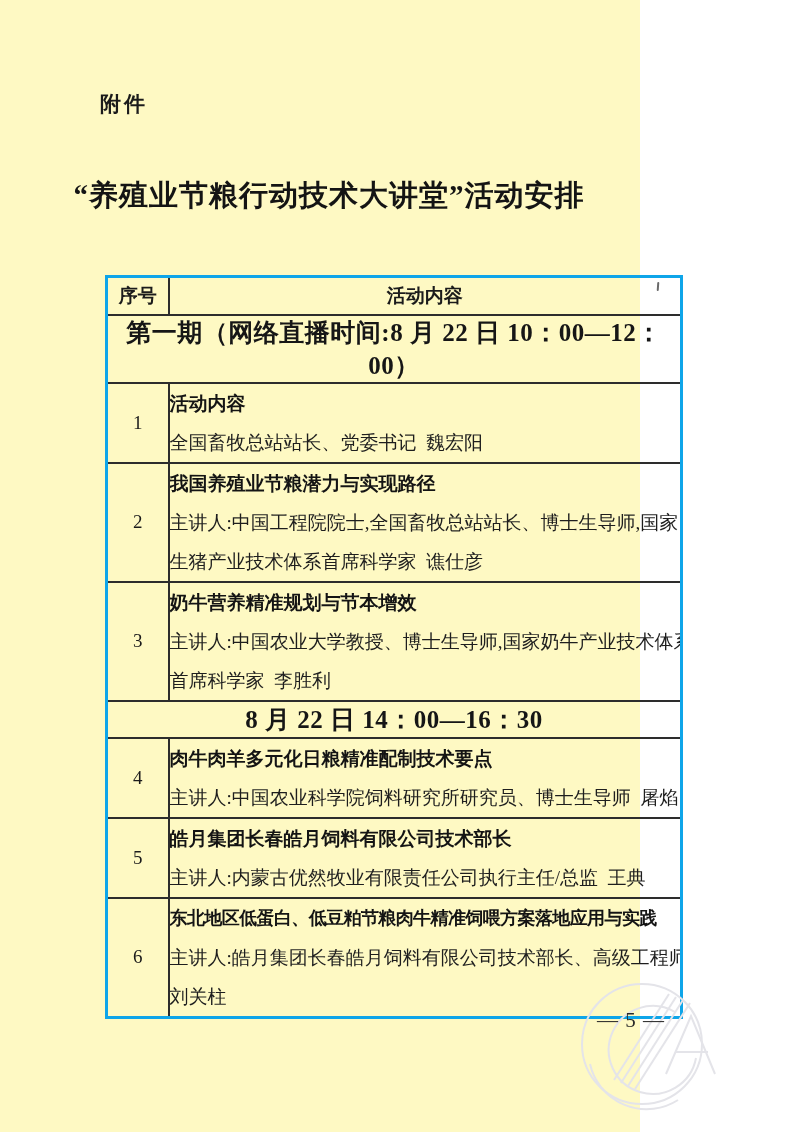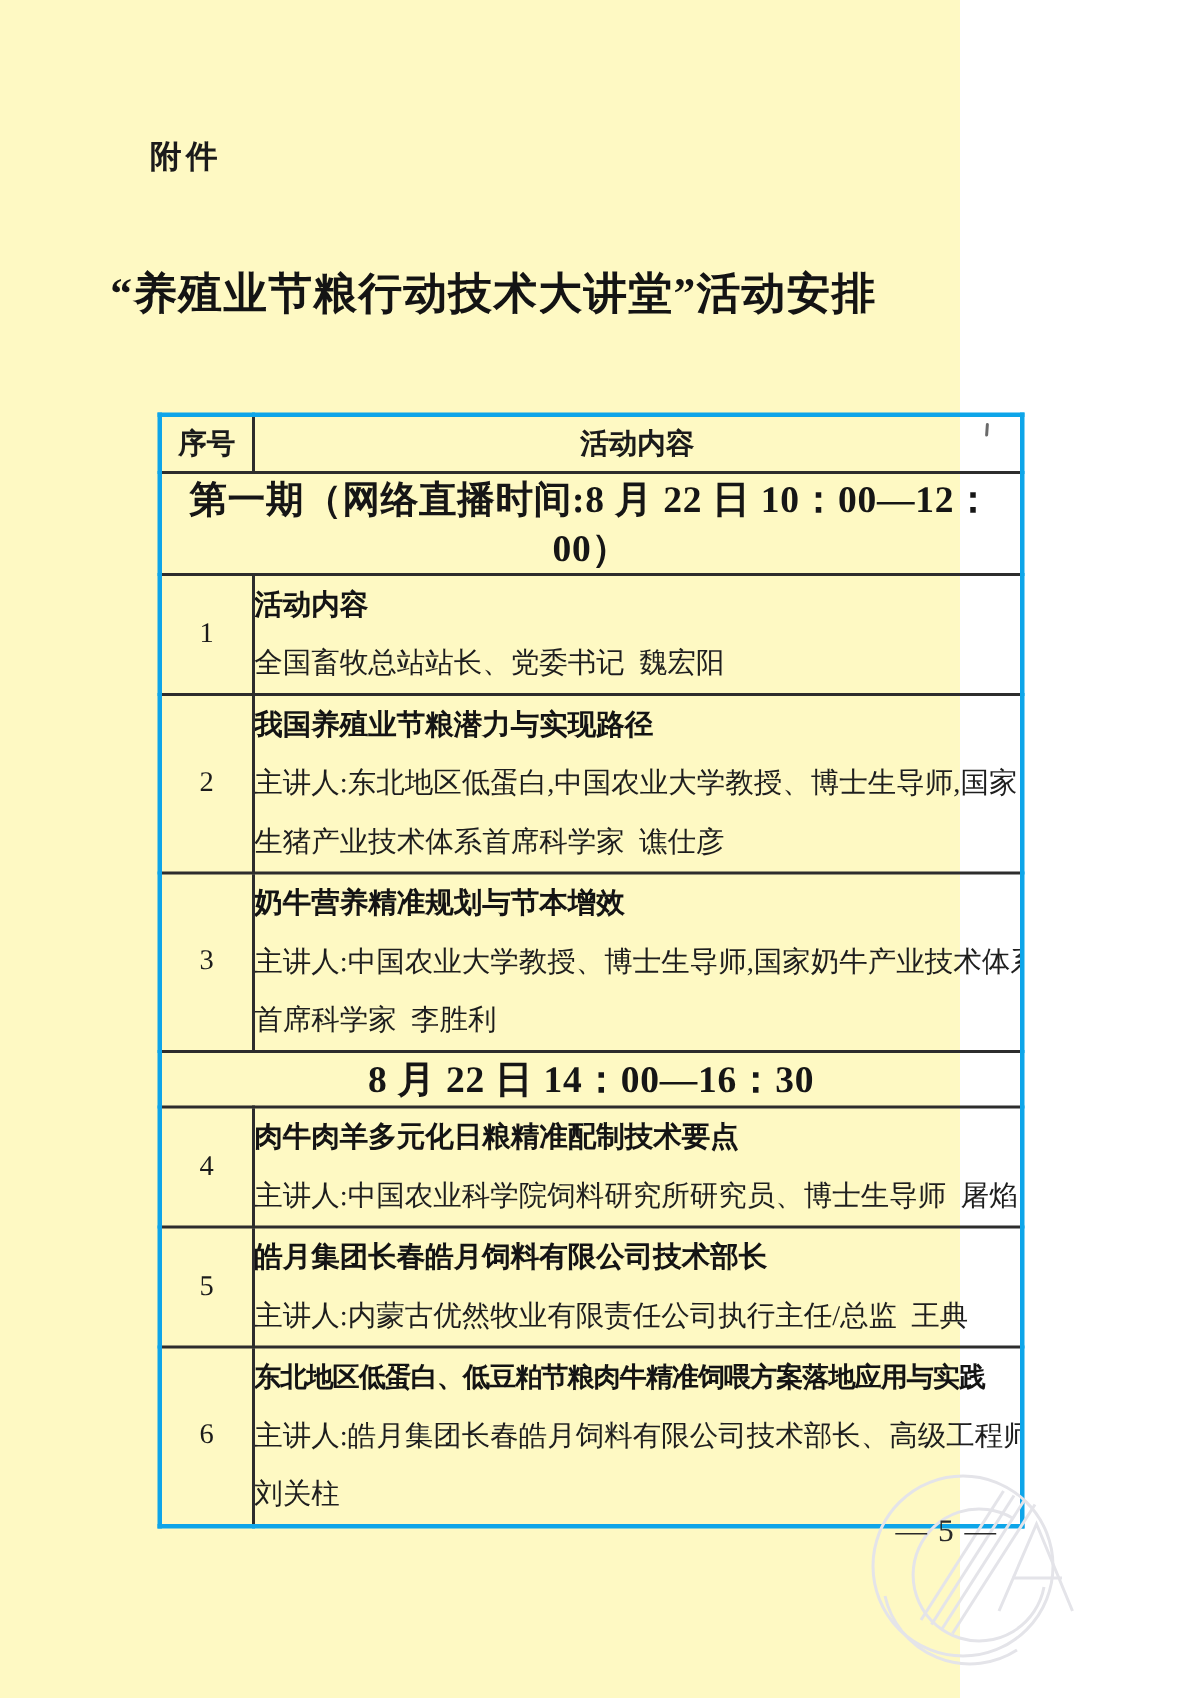--- a/index.html
+++ b/index.html
@@ -142,21 +142,21 @@
       <td class="content">
         <div class="line topic">活动内容</div>
         <div class="line speaker">全国畜牧总站站长、党委书记  魏宏阳</div>
       </td>
     </tr>
 
     <tr class="r-2">
       <td class="num">2</td>
       <td class="content">
         <div class="line topic">我国养殖业节粮潜力与实现路径</div>
-        <div class="line speaker">主讲人:东北地区低蛋白,中国农业大学教授、博士生导师,国家</div>
+        <div class="line speaker">主讲人:中国工程院院士,全国畜牧总站站长、博士生导师,国家</div>
         <div class="line speaker">生猪产业技术体系首席科学家  谯仕彦</div>
       </td>
     </tr>
 
     <tr class="r-3">
       <td class="num">3</td>
       <td class="content">
         <div class="line topic">奶牛营养精准规划与节本增效</div>
         <div class="line speaker">主讲人:中国农业大学教授、博士生导师,国家奶牛产业技术体系</div>
         <div class="line speaker">首席科学家  李胜利</div>

